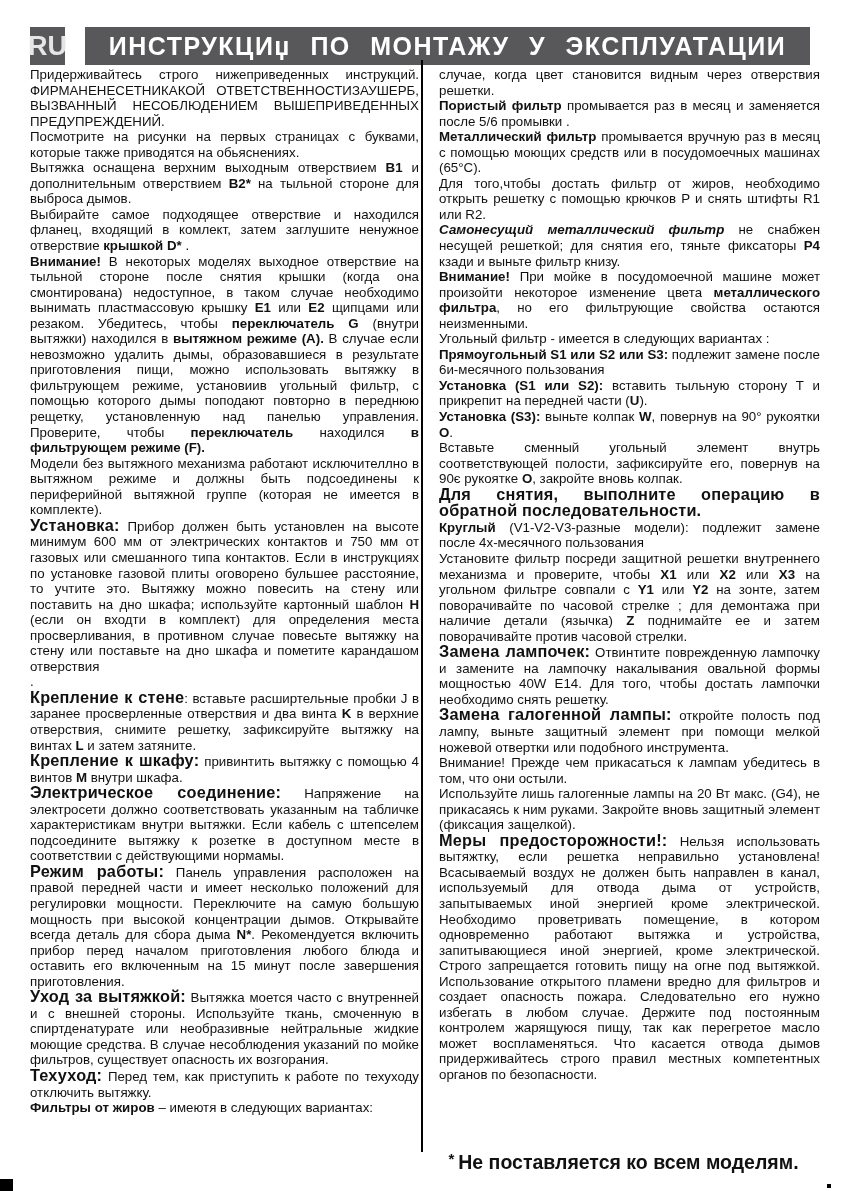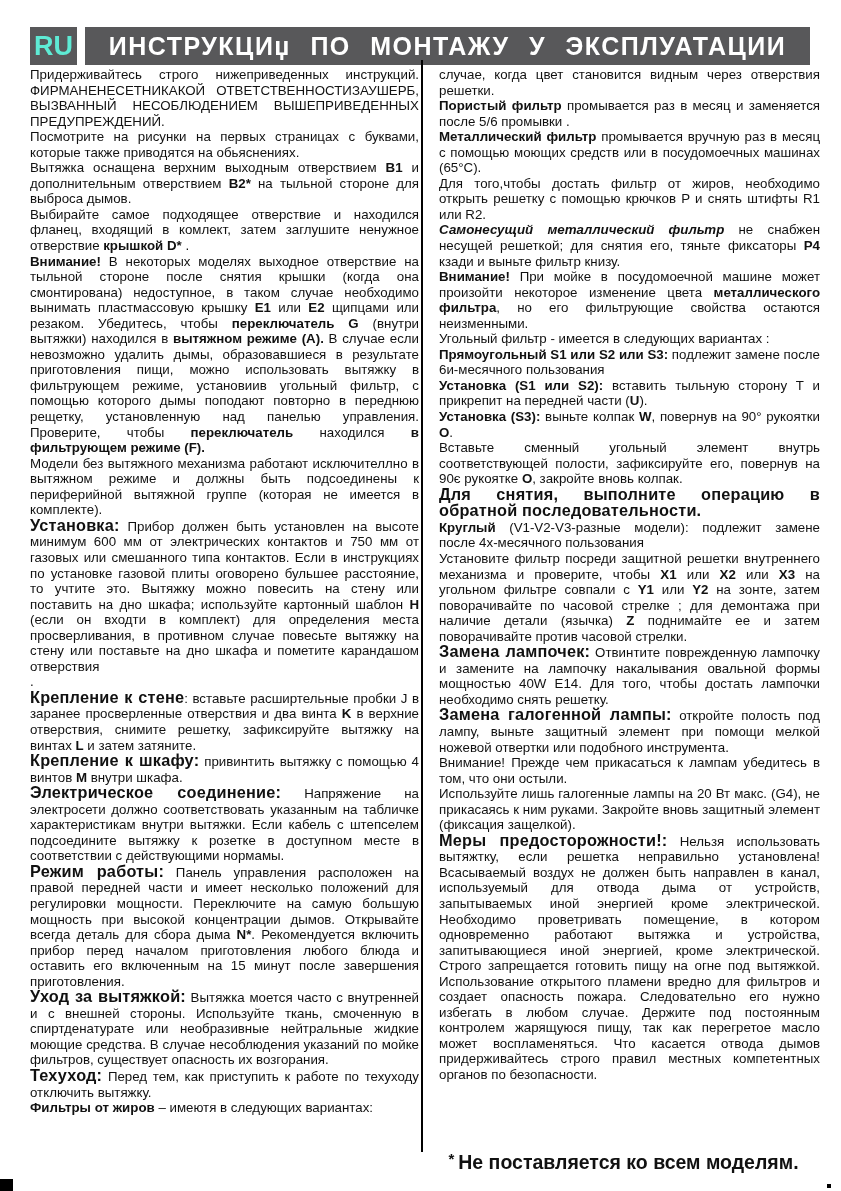--- a/index.html
+++ b/index.html
@@ -5,22 +5,22 @@
   html,body{margin:0;padding:0;background:#ffffff;}
   .page{
     position:relative;
     width:841px;height:1191px;
     background:#ffffff;
     font-family:"Liberation Sans","DejaVu Sans",sans-serif;
     color:#111;
     overflow:hidden;
   }
   .lang-badge{
-    position:absolute;left:30px;top:27px;width:47px;height:38px;
-    color:#5eead4;font-weight:bold;font-size:27px;
+    position:absolute;left:30px;top:27px;width:35px;height:38px;
+    color:#e5e5e5;font-weight:bold;font-size:27px;
     display:flex;align-items:center;justify-content:center;
   }
   .title-bar{
     position:absolute;left:85px;top:27px;width:725px;height:38px;
     color:#fff;font-weight:bold;font-size:25px;
     letter-spacing:1.5px;word-spacing:11px;
     display:flex;align-items:center;justify-content:center;
     white-space:nowrap;
   }
   .col{

